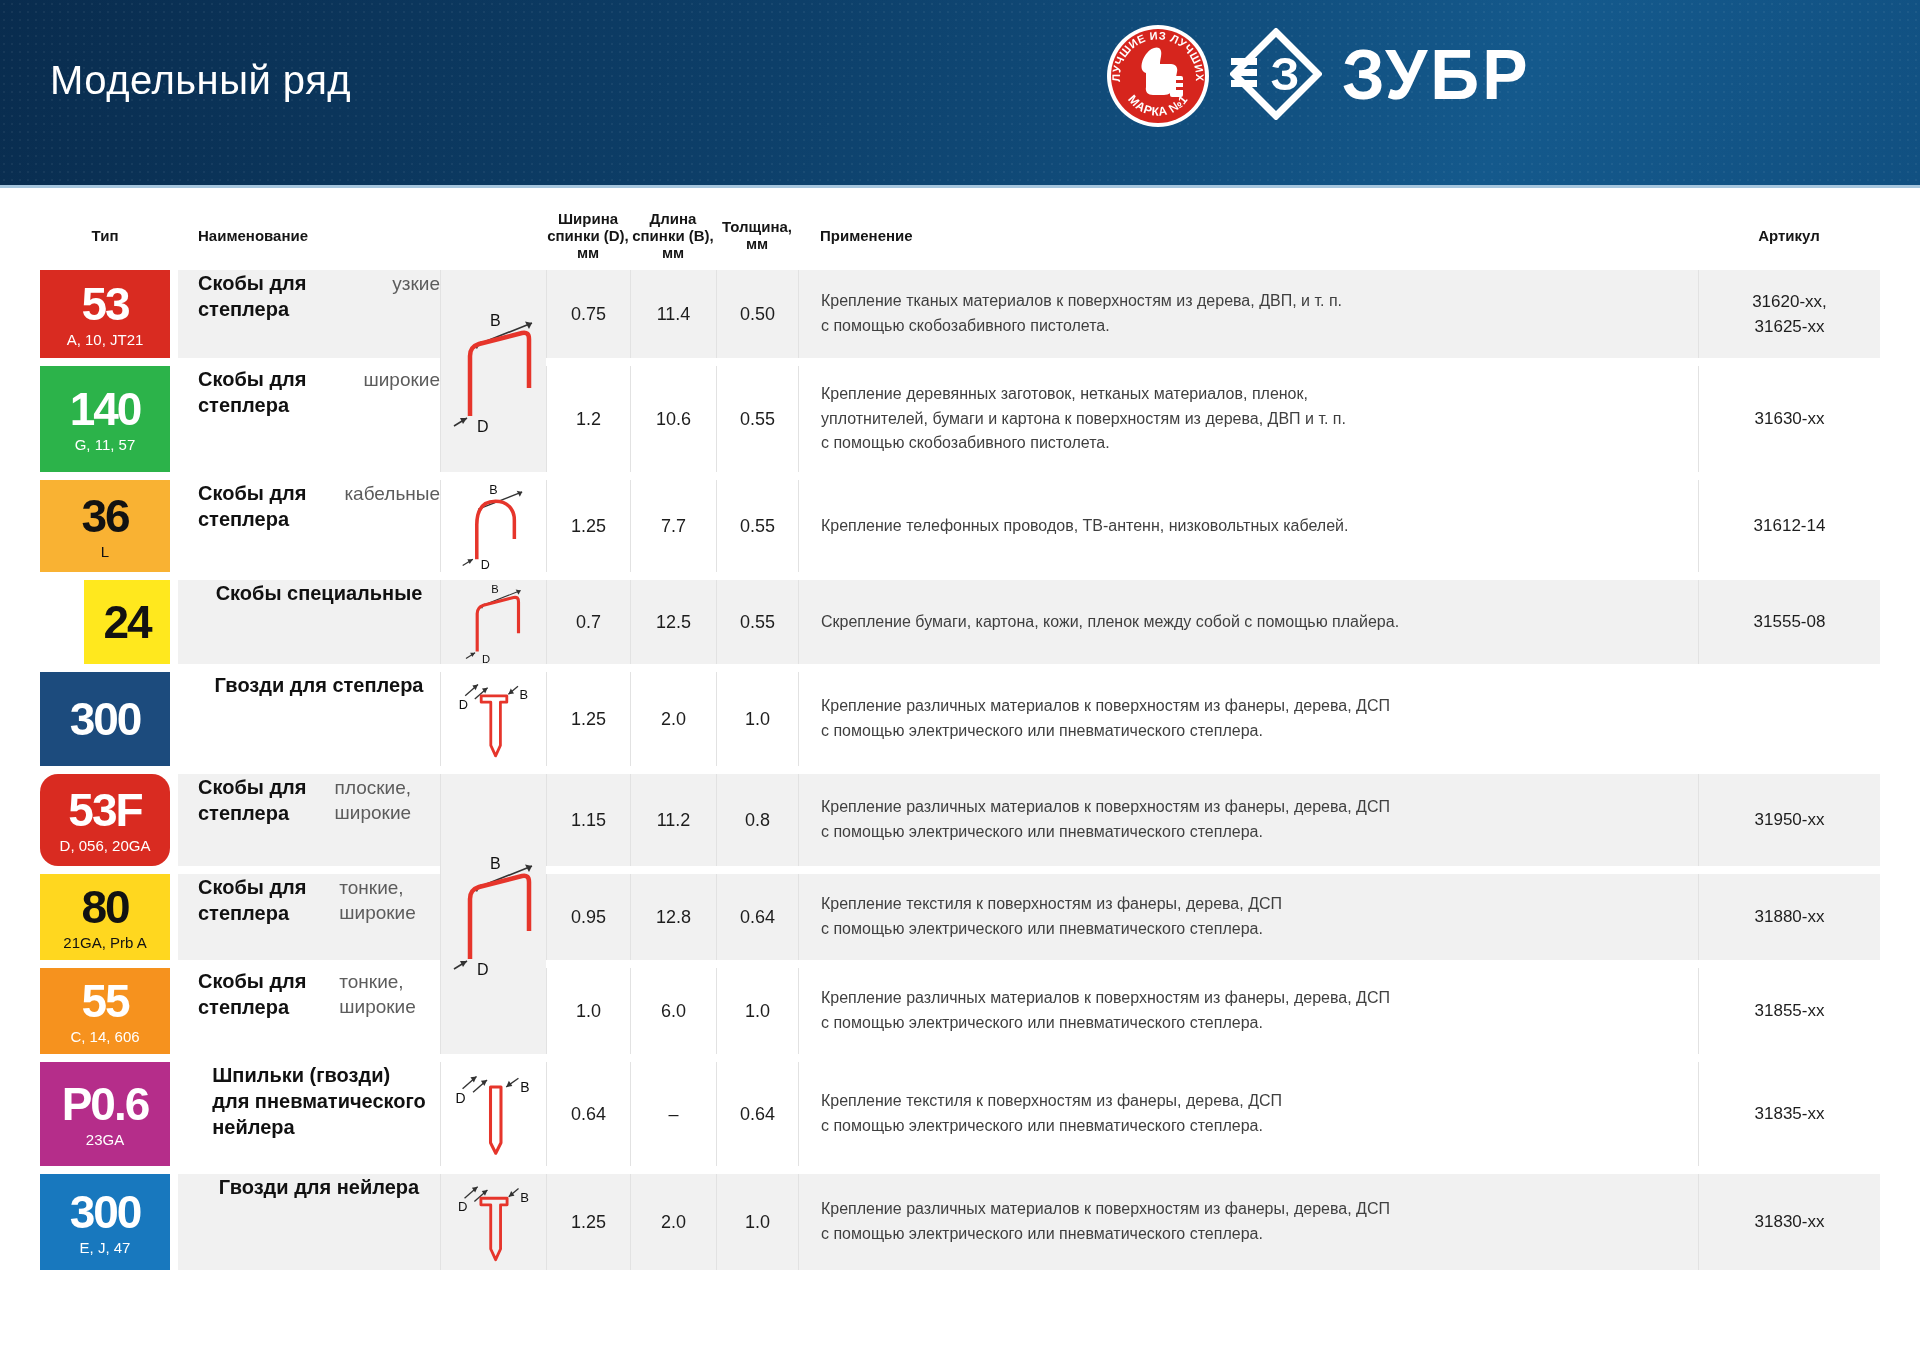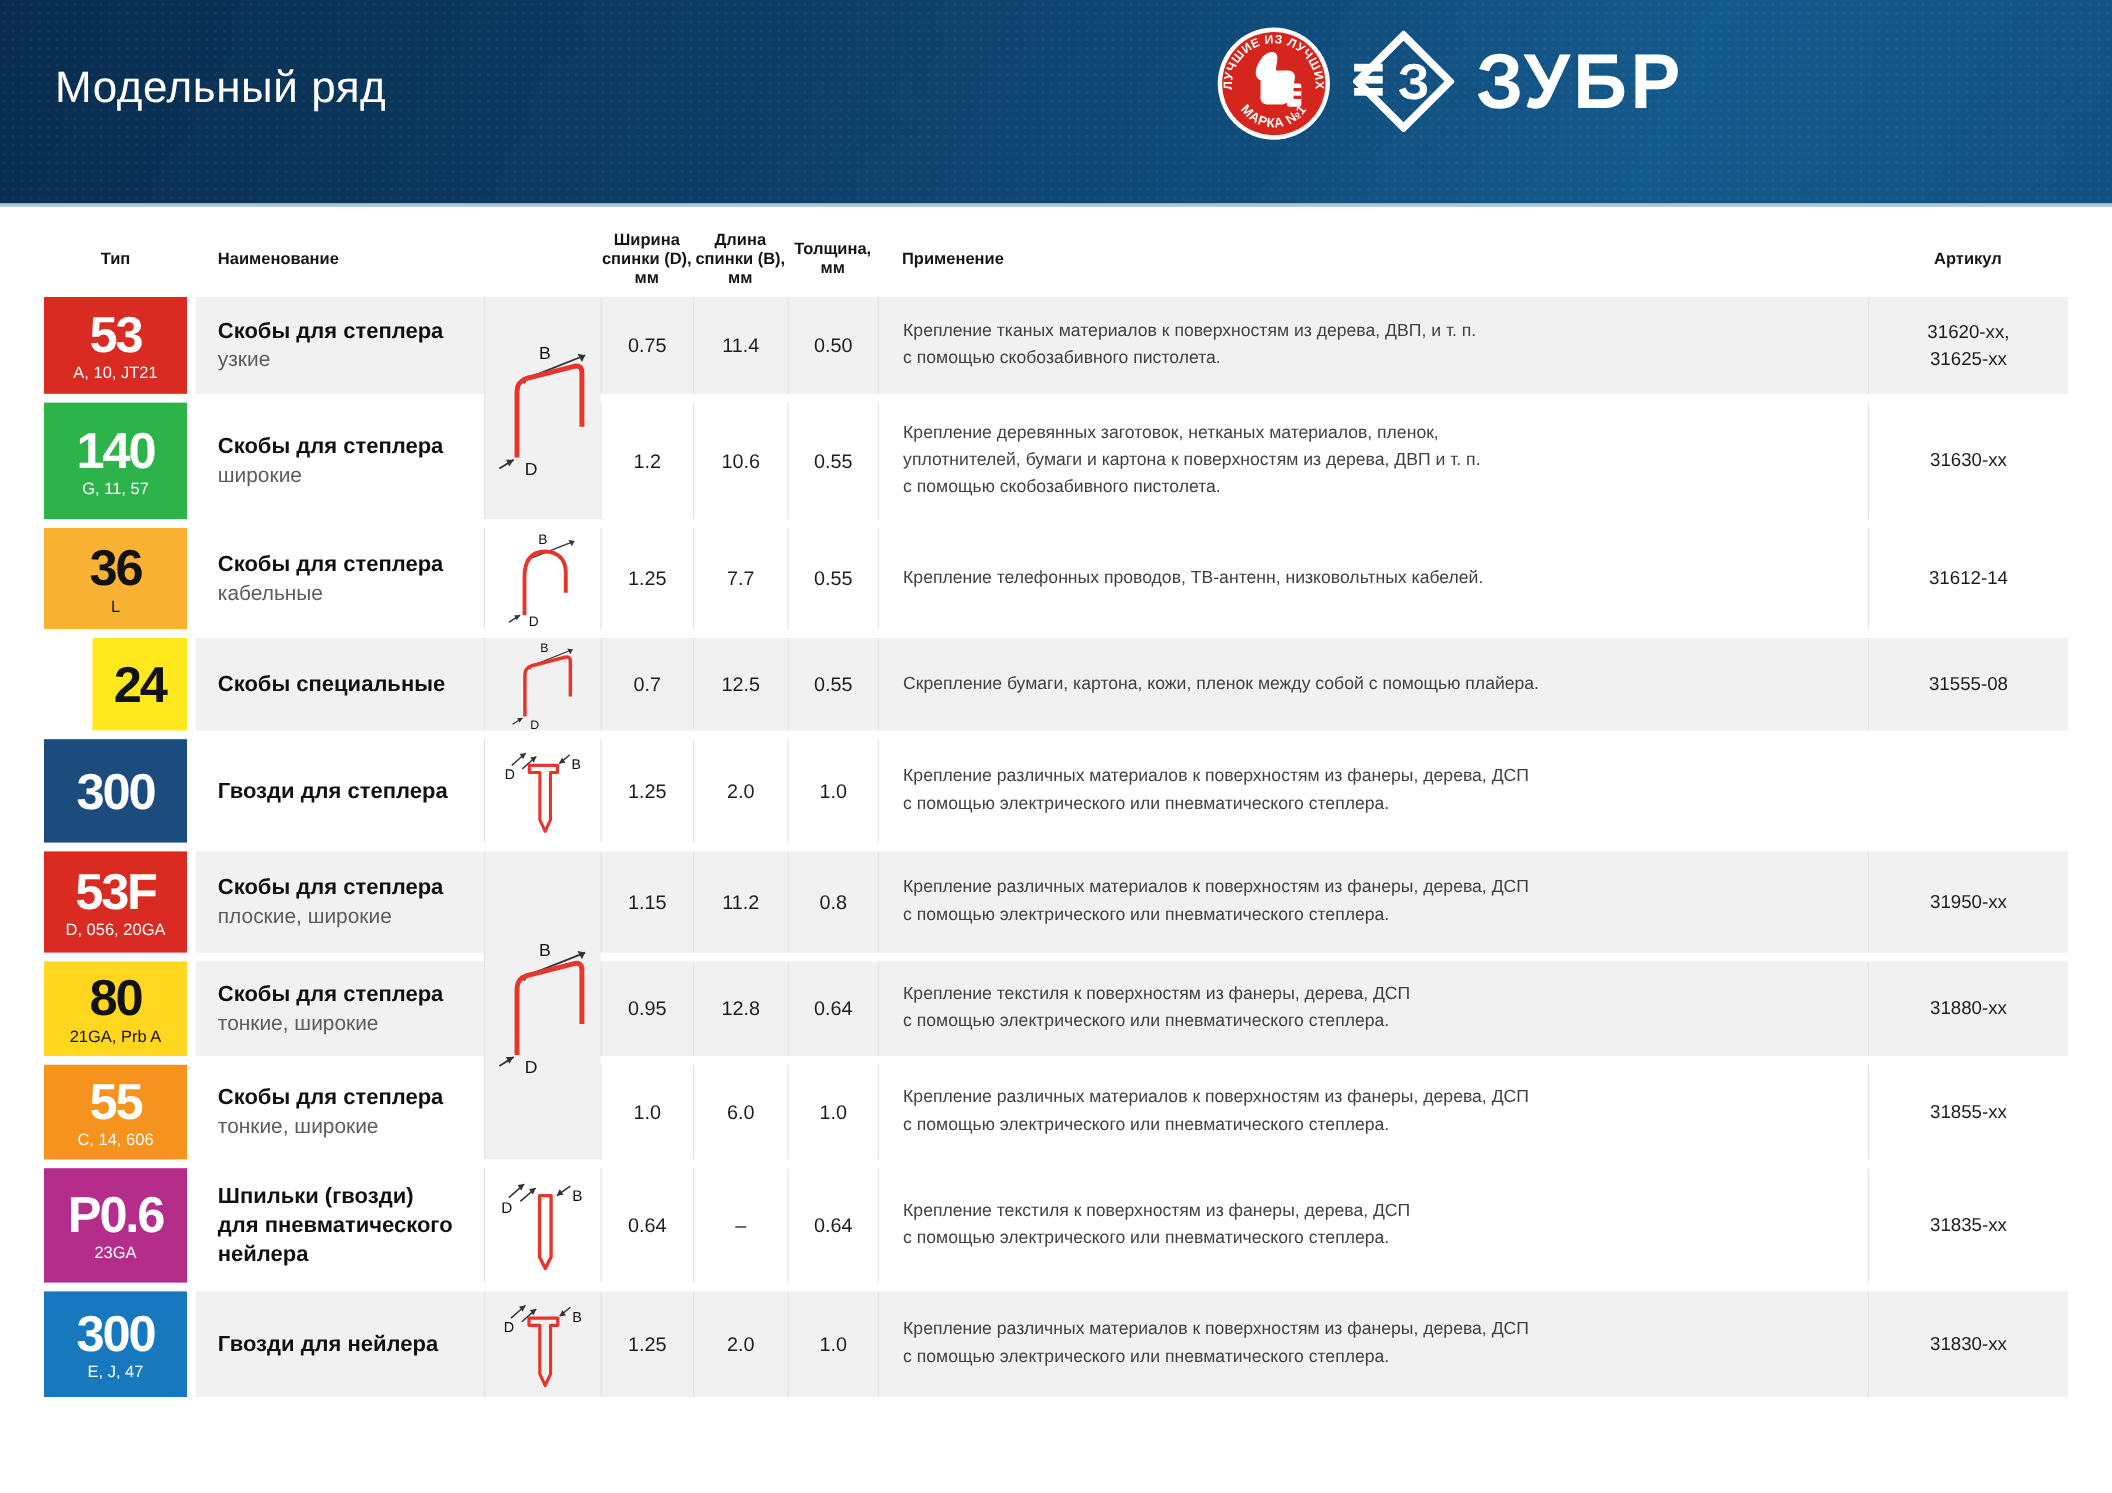--- a/index.html
+++ b/index.html
@@ -31,21 +31,21 @@
 
   .tbody { grid-template-rows:88px 106px 92px 84px 94px 92px 86px 86px 104px 96px; row-gap:8px; }
   .g { background:#f1f1f1; }
   .w { background:#ffffff; }
   .bL { border-left:1px solid #e2e2e2; }
 
   .badge { display:flex; flex-direction:column; align-items:center; justify-content:center; gap:5px; }
   .badge-num { font-size:46px; font-weight:bold; letter-spacing:-2px; line-height:1; }
   .badge-sub { font-size:15px; line-height:1; }
 
-  .name { display:flex; flex-direction:column; justify-content:center; padding-left:20px; }
+  .name { display:flex; justify-content:center; padding-left:20px; }
   .name-main { font-size:20px; font-weight:bold; color:#111; line-height:1.3; white-space:pre-line; }
   .name-sub { font-size:19px; color:#5c5c5c; line-height:1.3; margin-top:2px; }
 
   .diag { display:flex; align-items:center; justify-content:center; }
   .val { display:flex; align-items:center; justify-content:center; font-size:18px; color:#1d1d1d; }
   .app { display:flex; align-items:center; padding:8px 20px 8px 22px; }
   .app span { font-size:16px; color:#3f3f3f; line-height:1.55; white-space:pre-line; }
   .art { display:flex; align-items:center; justify-content:center; text-align:center;
     font-size:17px; color:#1d1d1d; white-space:pre-line; line-height:1.5; }
 
@@ -234,21 +234,21 @@
       </svg>
     </div>
     <div class="val w bL" style="grid-row:5;grid-column:5">1.25</div>
     <div class="val w bL" style="grid-row:5;grid-column:6">2.0</div>
     <div class="val w bL" style="grid-row:5;grid-column:7">1.0</div>
     <div class="app w bL" style="grid-row:5;grid-column:8">
         <span>Крепление различных материалов к поверхностям из фанеры, дерева, ДСП
 с помощью электрического или пневматического степлера.</span>
       </div>
 
-    <div class="badge" style="grid-area: 6 / 1; background: rgb(217, 43, 33); color: rgb(255, 255, 255);">
+    <div class="badge" style="grid-area: 6 / 1; background: rgb(217, 43, 33); color: rgb(255, 255, 255); border-radius: 18px;">
       <div class="badge-num">53F</div>
       <div class="badge-sub">D, 056, 20GA</div>
     </div>
     <div class="name g" style="grid-row:6;grid-column:3">
       <div class="name-main">Скобы для степлера</div>
       <div class="name-sub">плоские, широкие</div>
     </div>
     <div class="diag g bL" style="grid-row:6 / span 3;grid-column:4">
       <svg class="dsvg" width="100" height="130" viewBox="0 0 100 130">
         <line x1="30" y1="40" x2="88" y2="17" stroke="#333" stroke-width="1.6"></line>

